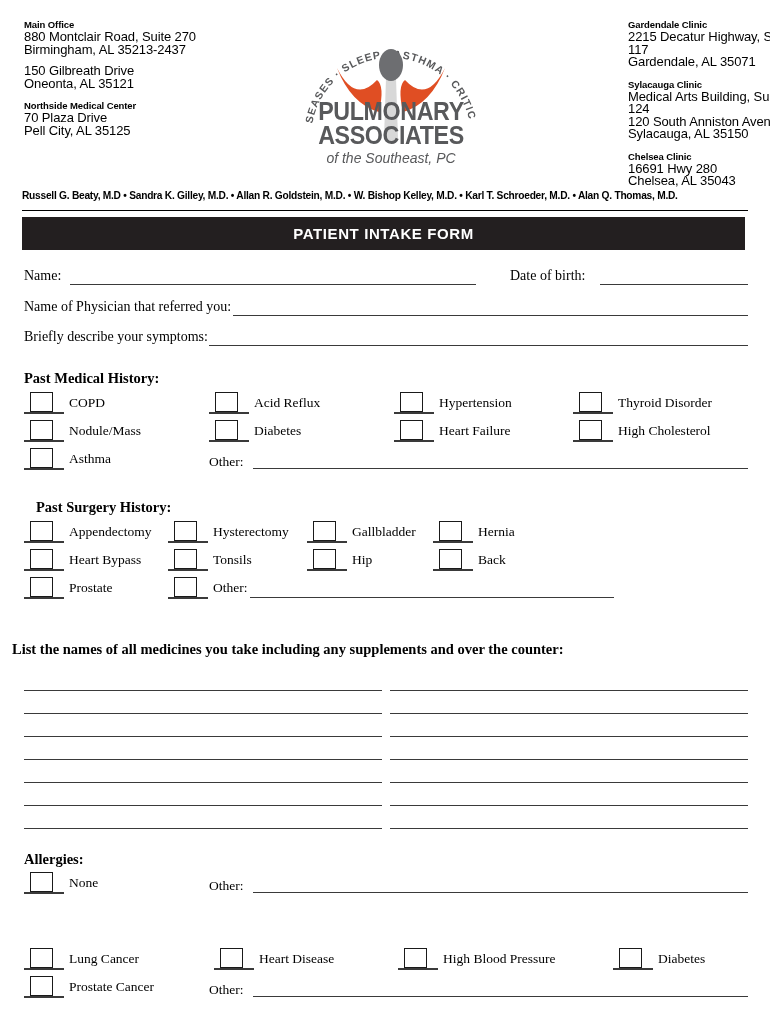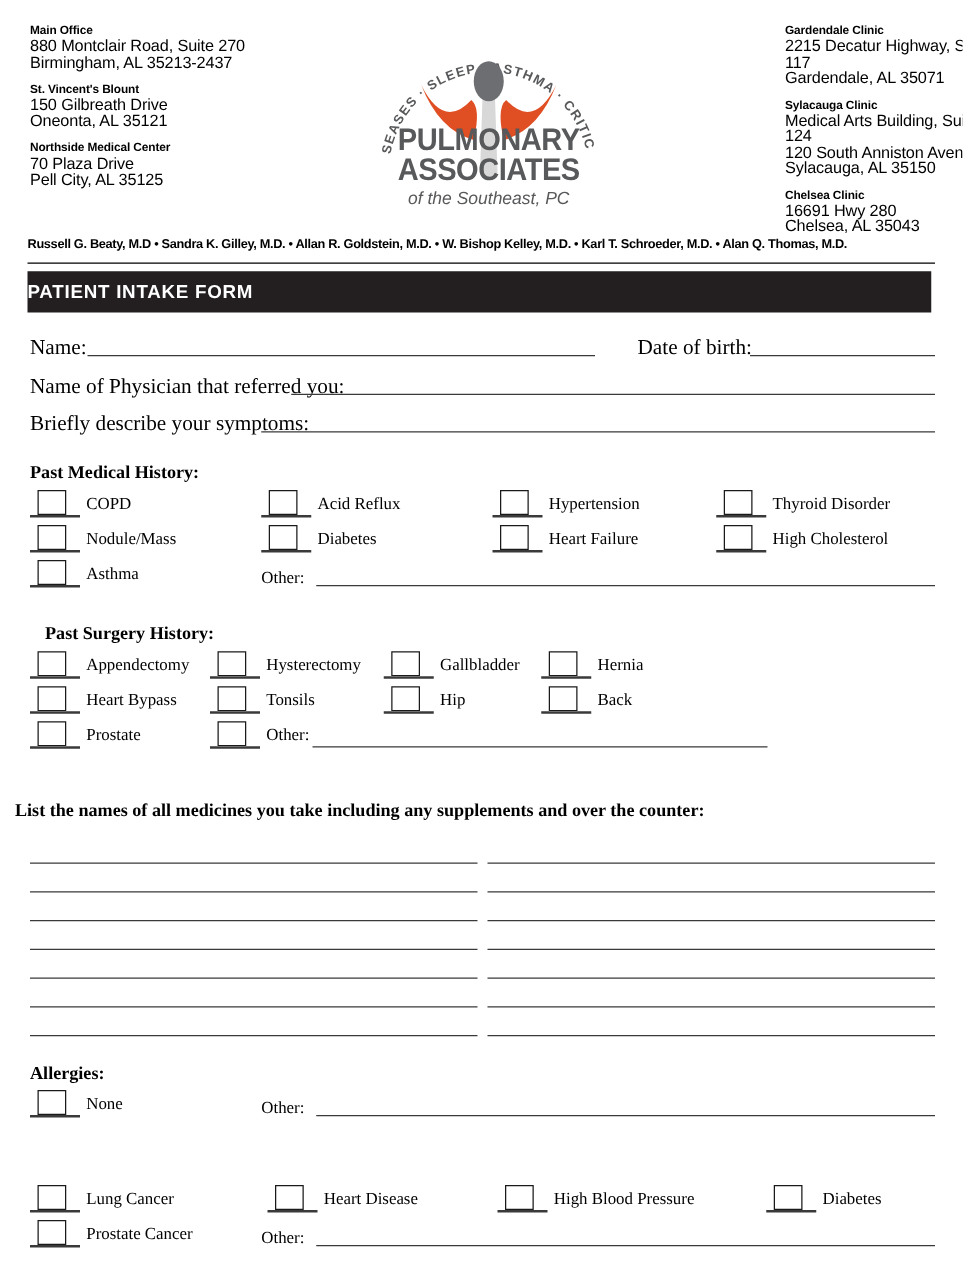--- a/index.html
+++ b/index.html
@@ -34,27 +34,27 @@
     white-space:nowrap;
   }
   .rule{position:absolute;left:22px;top:210px;width:726px;height:1px;background:#000;}
 
   
   .titlebar{
     position:absolute;left:22px;top:217px;width:723px;height:33px;
     background:#231f20;
   }
   .titlebar span{
-    display:block;line-height:33px;
+    display:block;text-align:center;line-height:33px;
     color:#ffffff;font-family:"Liberation Sans",sans-serif;
     font-weight:bold;font-size:15px;letter-spacing:0.6px;
   }
 
   
-  .lbl{position:absolute;font-size:17px;white-space:nowrap;}
+  .lbl{position:absolute;font-size:14px;white-space:nowrap;}
   .lbl-bold{position:absolute;font-size:14.5px;font-weight:bold;white-space:nowrap;}
   .ital{font-style:italic;font-weight:normal;font-size:13px;}
   .uline{position:absolute;height:1px;background:#3a3a3a;}
 
   
   .cb-item{position:absolute;height:26px;}
   .cb{
     position:absolute;left:6px;top:0px;width:23px;height:20px;
     border:1.5px solid #1a1a1a;background:#fff;box-sizing:border-box;
   }
@@ -70,21 +70,20 @@
 
   <div class="header">
 
     <div class="addr-col addr-left">
       <div class="addr-block">
         <div class="addr-name">Main Office</div>
         <div class="addr-line">880 Montclair Road, Suite 270</div>
         <div class="addr-line">Birmingham, AL 35213-2437</div>
       </div>
       <div class="addr-block">
-        <div class="addr-name">St. Vincent's Blount</div>
         <div class="addr-line">150 Gilbreath Drive</div>
         <div class="addr-line">Oneonta, AL 35121</div>
       </div>
       <div class="addr-block">
         <div class="addr-name">Northside Medical Center</div>
         <div class="addr-line">70 Plaza Drive</div>
         <div class="addr-line">Pell City, AL 35125</div>
       </div>
     </div>
 

